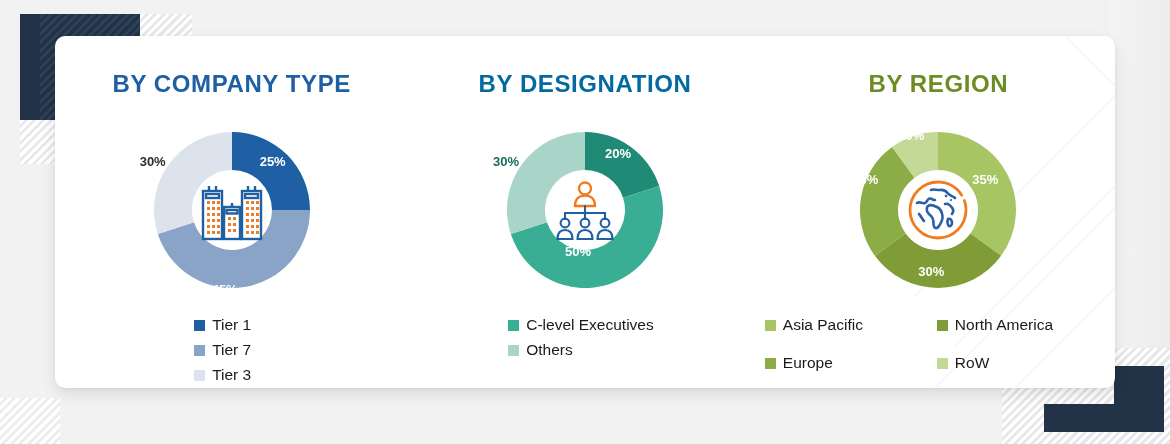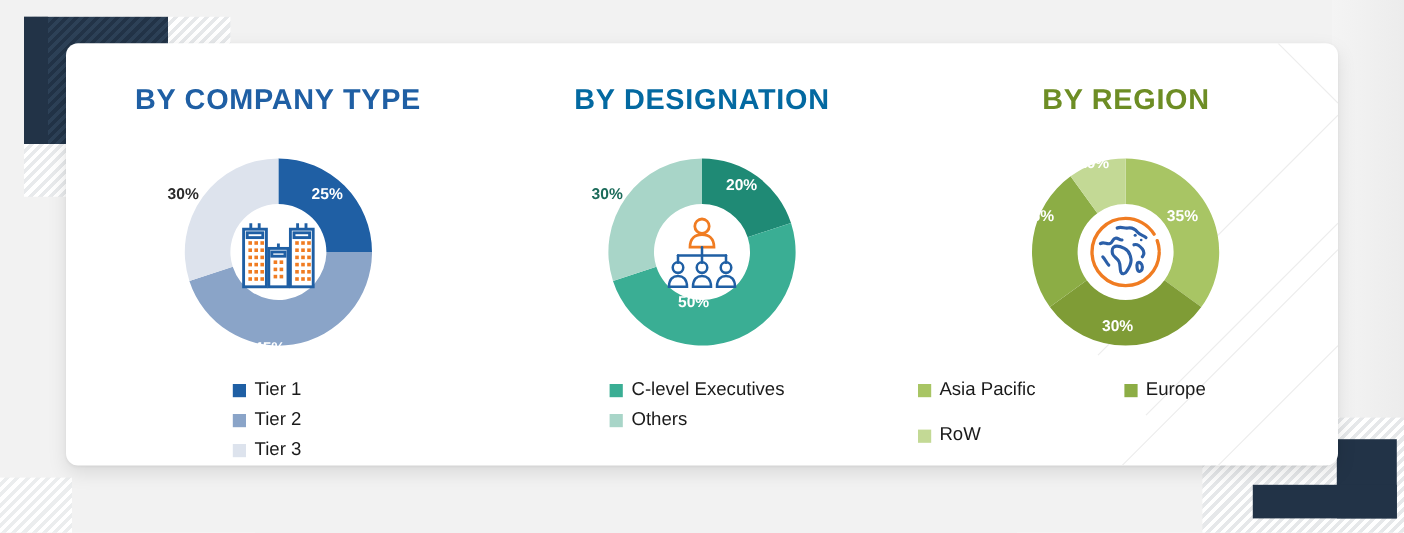--- a/index.html
+++ b/index.html
@@ -221,21 +221,21 @@
           </div>
         </div>
 
         <div class="legend lg-offset-a">
           <div class="lg-item">
             <span class="swatch" style="background:#1f5fa4"></span>
             <span>Tier 1</span>
           </div>
           <div class="lg-item">
             <span class="swatch" style="background:#8aa4c8"></span>
-            <span>Tier 2</span>
+            <span>Tier 7</span>
           </div>
           <div class="lg-item">
             <span class="swatch" style="background:#dde3ed"></span>
             <span>Tier 3</span>
           </div>
         </div>
       </div>
 
       <div class="panel">
         <div class="panel-title t-green">BY DESIGNATION</div>
@@ -334,20 +334,24 @@
             </svg>
           </div>
         </div>
 
         <div class="legend cols lg-offset-c">
           <div class="lg-item">
             <span class="swatch" style="background:#a8c564"></span>
             <span>Asia Pacific</span>
           </div>
           <div class="lg-item">
+            <span class="swatch" style="background:#7f9c36"></span>
+            <span>North America</span>
+          </div>
+          <div class="lg-item">
             <span class="swatch" style="background:#8cad45"></span>
             <span>Europe</span>
           </div>
           <div class="lg-item">
             <span class="swatch" style="background:#c3d995"></span>
             <span>RoW</span>
           </div>
         </div>
       </div>
 

